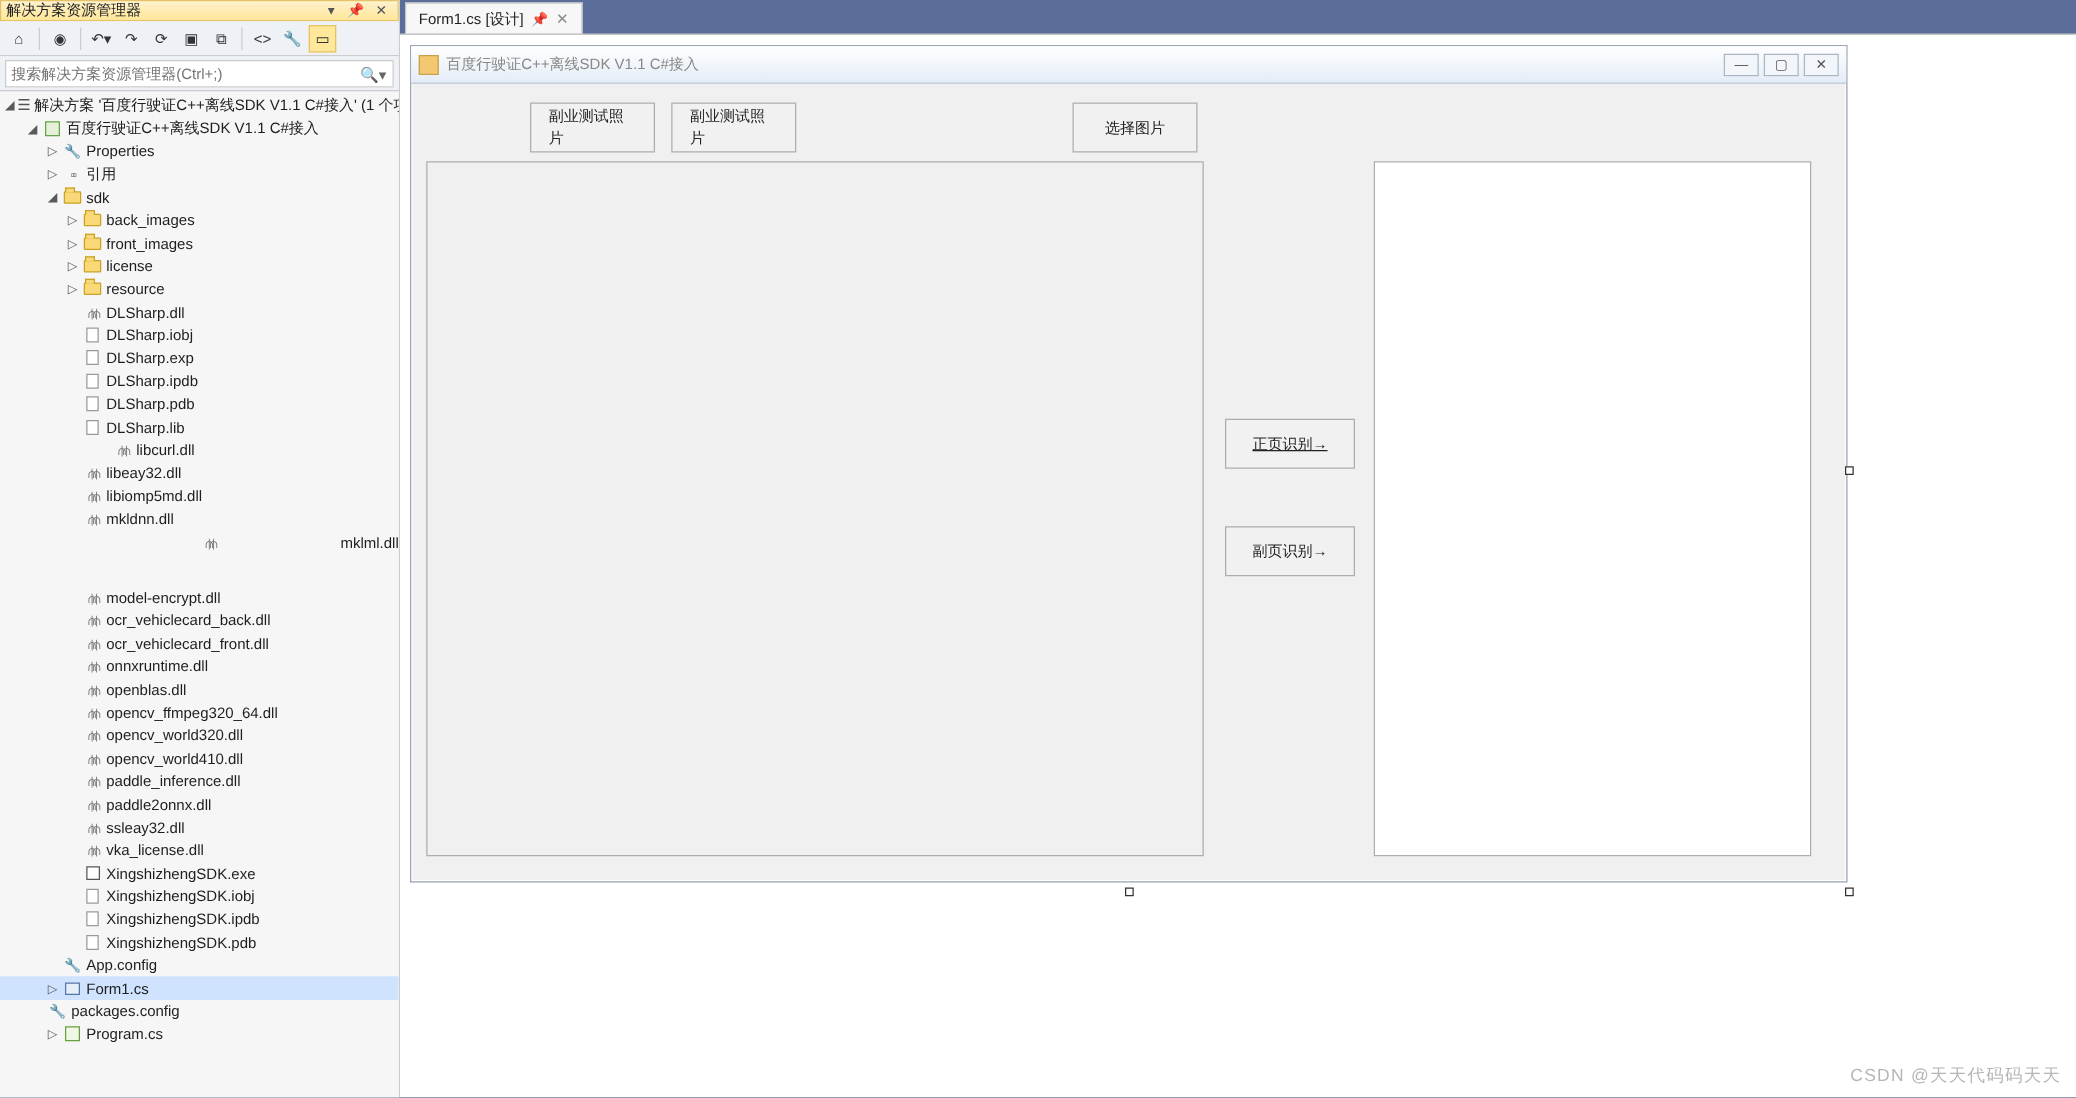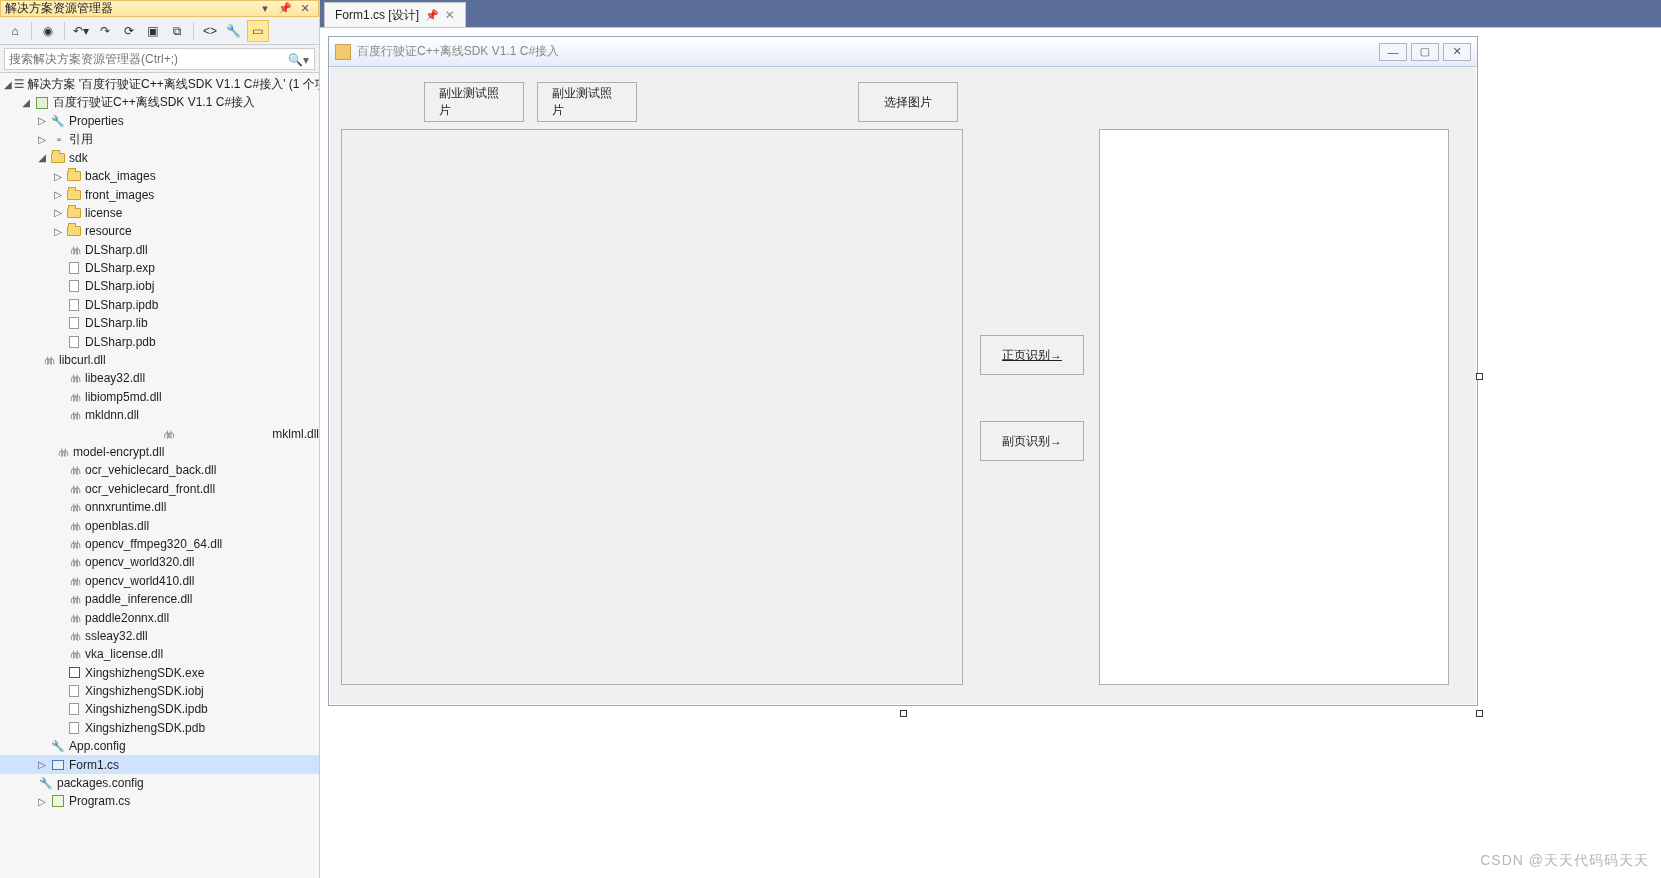--- a/index.html
+++ b/index.html
@@ -176,51 +176,51 @@
           <span class="ticon">
             <span class="ico-dll"></span>
           </span>
           <span class="tlabel">DLSharp.dll</span>
         </div>
         <div class="tnode" style="padding-left: 52px;">
           <span class="tarrow"></span>
           <span class="ticon">
             <span class="ico-file"></span>
           </span>
+          <span class="tlabel">DLSharp.iobj</span>
+        </div>
+        <div class="tnode" style="padding-left: 52px;">
+          <span class="tarrow"></span>
+          <span class="ticon">
+            <span class="ico-file"></span>
+          </span>
           <span class="tlabel">DLSharp.exp</span>
         </div>
         <div class="tnode" style="padding-left: 52px;">
           <span class="tarrow"></span>
           <span class="ticon">
             <span class="ico-file"></span>
           </span>
-          <span class="tlabel">DLSharp.iobj</span>
-        </div>
-        <div class="tnode" style="padding-left: 52px;">
-          <span class="tarrow"></span>
-          <span class="ticon">
-            <span class="ico-file"></span>
-          </span>
           <span class="tlabel">DLSharp.ipdb</span>
         </div>
         <div class="tnode" style="padding-left: 52px;">
           <span class="tarrow"></span>
           <span class="ticon">
             <span class="ico-file"></span>
           </span>
+          <span class="tlabel">DLSharp.pdb</span>
+        </div>
+        <div class="tnode" style="padding-left: 52px;">
+          <span class="tarrow"></span>
+          <span class="ticon">
+            <span class="ico-file"></span>
+          </span>
           <span class="tlabel">DLSharp.lib</span>
         </div>
-        <div class="tnode" style="padding-left: 52px;">
-          <span class="tarrow"></span>
-          <span class="ticon">
-            <span class="ico-file"></span>
-          </span>
-          <span class="tlabel">DLSharp.pdb</span>
-        </div>
-        <div class="tnode" style="padding-left: 26px;">
+        <div class="tnode" style="padding-left: 76px;">
           <span class="tarrow"></span>
           <span class="ticon">
             <span class="ico-dll"></span>
           </span>
           <span class="tlabel">libcurl.dll</span>
         </div>
         <div class="tnode" style="padding-left: 52px;">
           <span class="tarrow"></span>
           <span class="ticon">
             <span class="ico-dll"></span>
@@ -241,21 +241,21 @@
           </span>
           <span class="tlabel">mkldnn.dll</span>
         </div>
         <div class="tnode" style="padding-left: 52px; justify-content: space-between;">
           <span class="tarrow"></span>
           <span class="ticon">
             <span class="ico-dll"></span>
           </span>
           <span class="tlabel">mklml.dll</span>
         </div>
-        <div class="tnode" style="padding-left: 40px;">
+        <div class="tnode" style="padding-left: 52px; margin-top: 26px;">
           <span class="tarrow"></span>
           <span class="ticon">
             <span class="ico-dll"></span>
           </span>
           <span class="tlabel">model-encrypt.dll</span>
         </div>
         <div class="tnode" style="padding-left: 52px;">
           <span class="tarrow"></span>
           <span class="ticon">
             <span class="ico-dll"></span>

